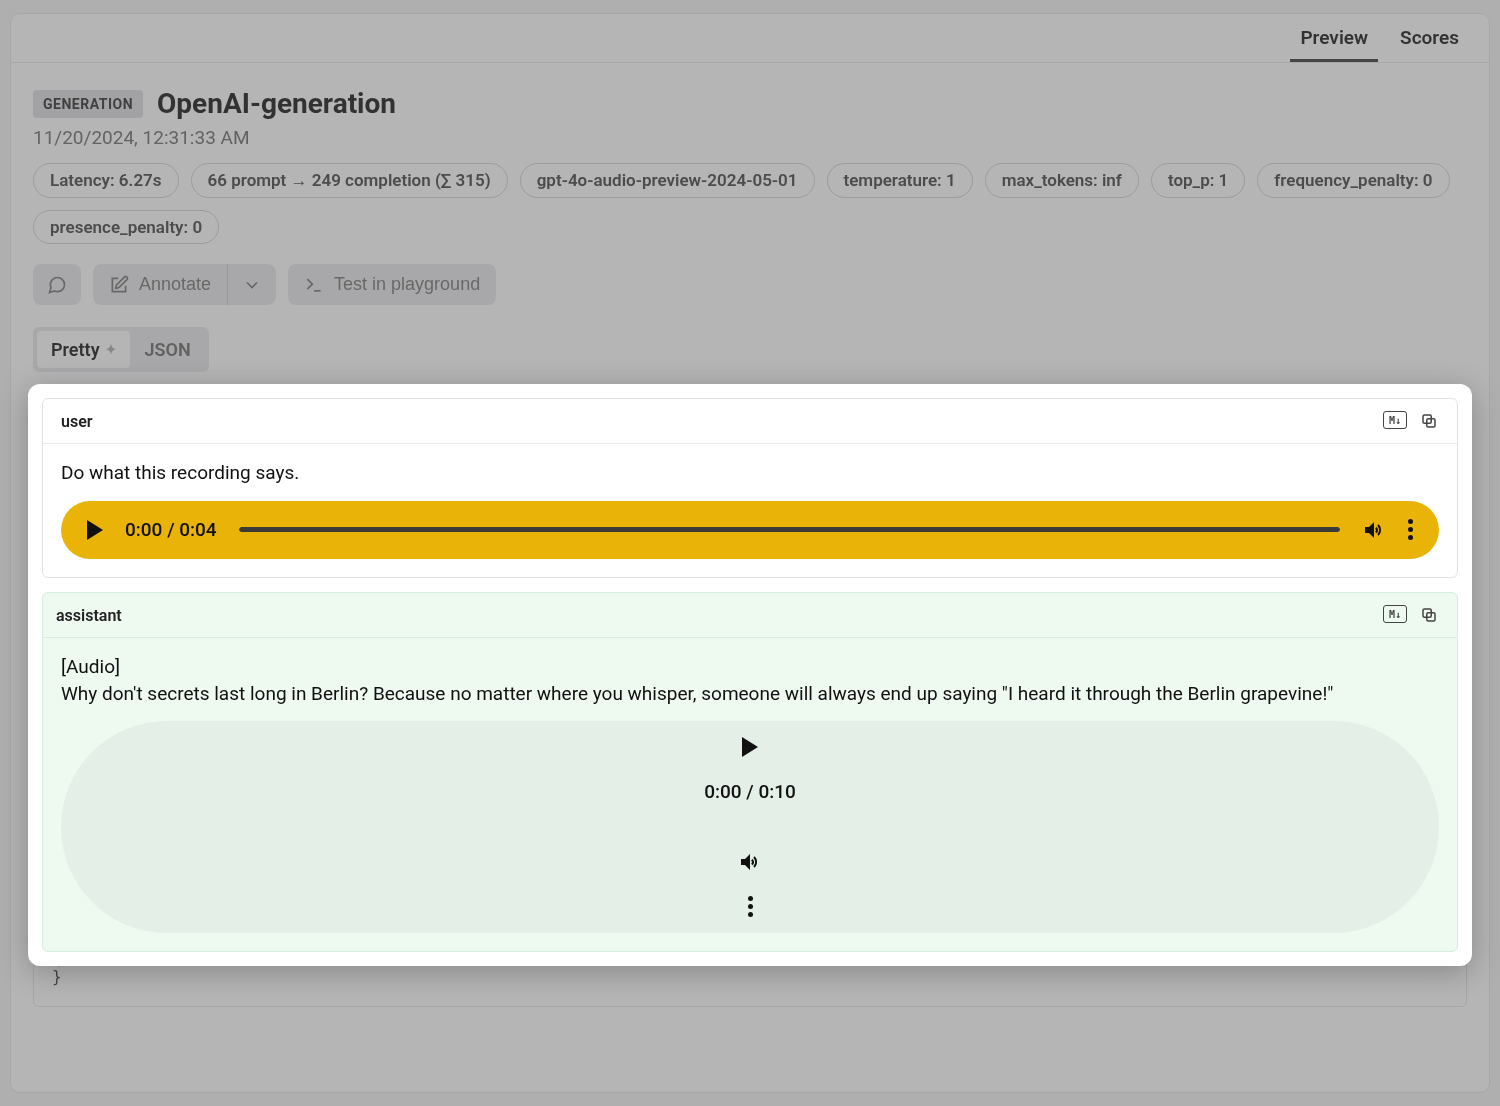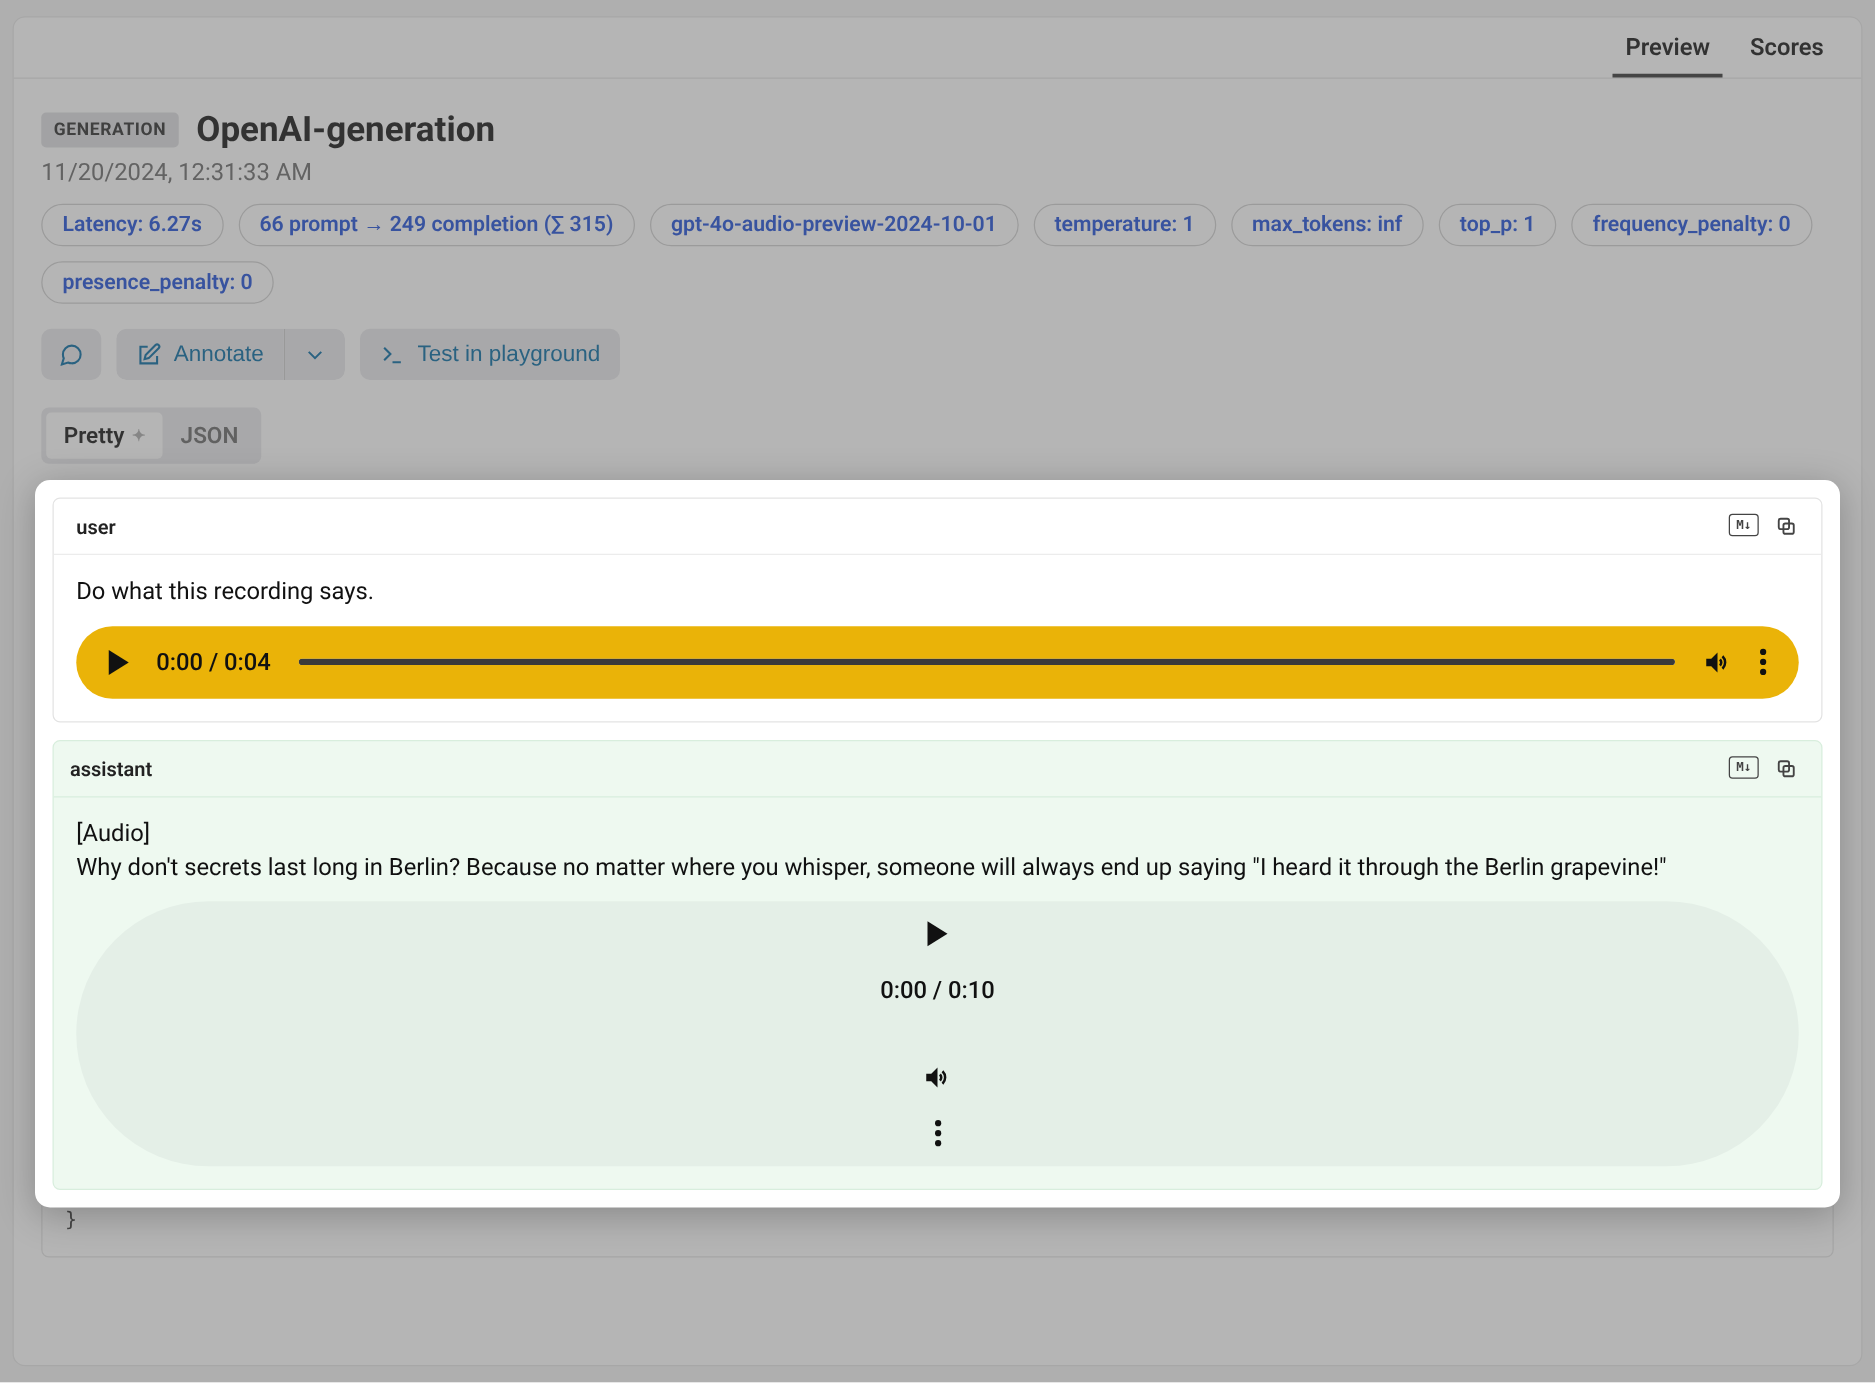--- a/index.html
+++ b/index.html
@@ -79,36 +79,36 @@
     flex-wrap: wrap;
     gap: 12px;
     margin-bottom: 20px;
   }
   .pill {
     border: 1px solid #d0d0d0;
     border-radius: 999px;
     padding: 6px 16px;
     font-size: 17px;
     font-weight: 600;
-    color: #1d4ed8;
+    color: #404040;
     background: #fff;
   }
   .action-row {
     display: flex;
     gap: 12px;
     margin-bottom: 22px;
   }
   .btn {
     background: #e8e8eb;
     border: none;
     border-radius: 8px;
     padding: 10px 16px;
     font-size: 18px;
     font-weight: 500;
-    color: #0369a1;
+    color: #737373;
     display: inline-flex;
     align-items: center;
     gap: 10px;
     cursor: pointer;
   }
   .btn.icon-only { padding: 10px 14px; }
   .btn svg { width: 20px; height: 20px; }
   .btn-split {
     display: inline-flex;
     border-radius: 8px;
@@ -288,21 +288,21 @@
   <div class="content">
     <div class="title-row">
       <span class="gen-badge">GENERATION</span>
       <span class="title">OpenAI-generation</span>
     </div>
     <div class="timestamp">11/20/2024, 12:31:33 AM</div>
 
     <div class="pills">
       <span class="pill">Latency: 6.27s</span>
       <span class="pill">66 prompt → 249 completion (∑ 315)</span>
-      <span class="pill">gpt-4o-audio-preview-2024-10-01</span>
+      <span class="pill">gpt-4o-audio-preview-2024-05-01</span>
       <span class="pill">temperature: 1</span>
       <span class="pill">max_tokens: inf</span>
       <span class="pill">top_p: 1</span>
       <span class="pill">frequency_penalty: 0</span>
       <span class="pill">presence_penalty: 0</span>
     </div>
 
     <div class="action-row">
       <button class="btn icon-only">
         <svg viewBox="0 0 24 24" fill="none" stroke="currentColor" stroke-width="2">

